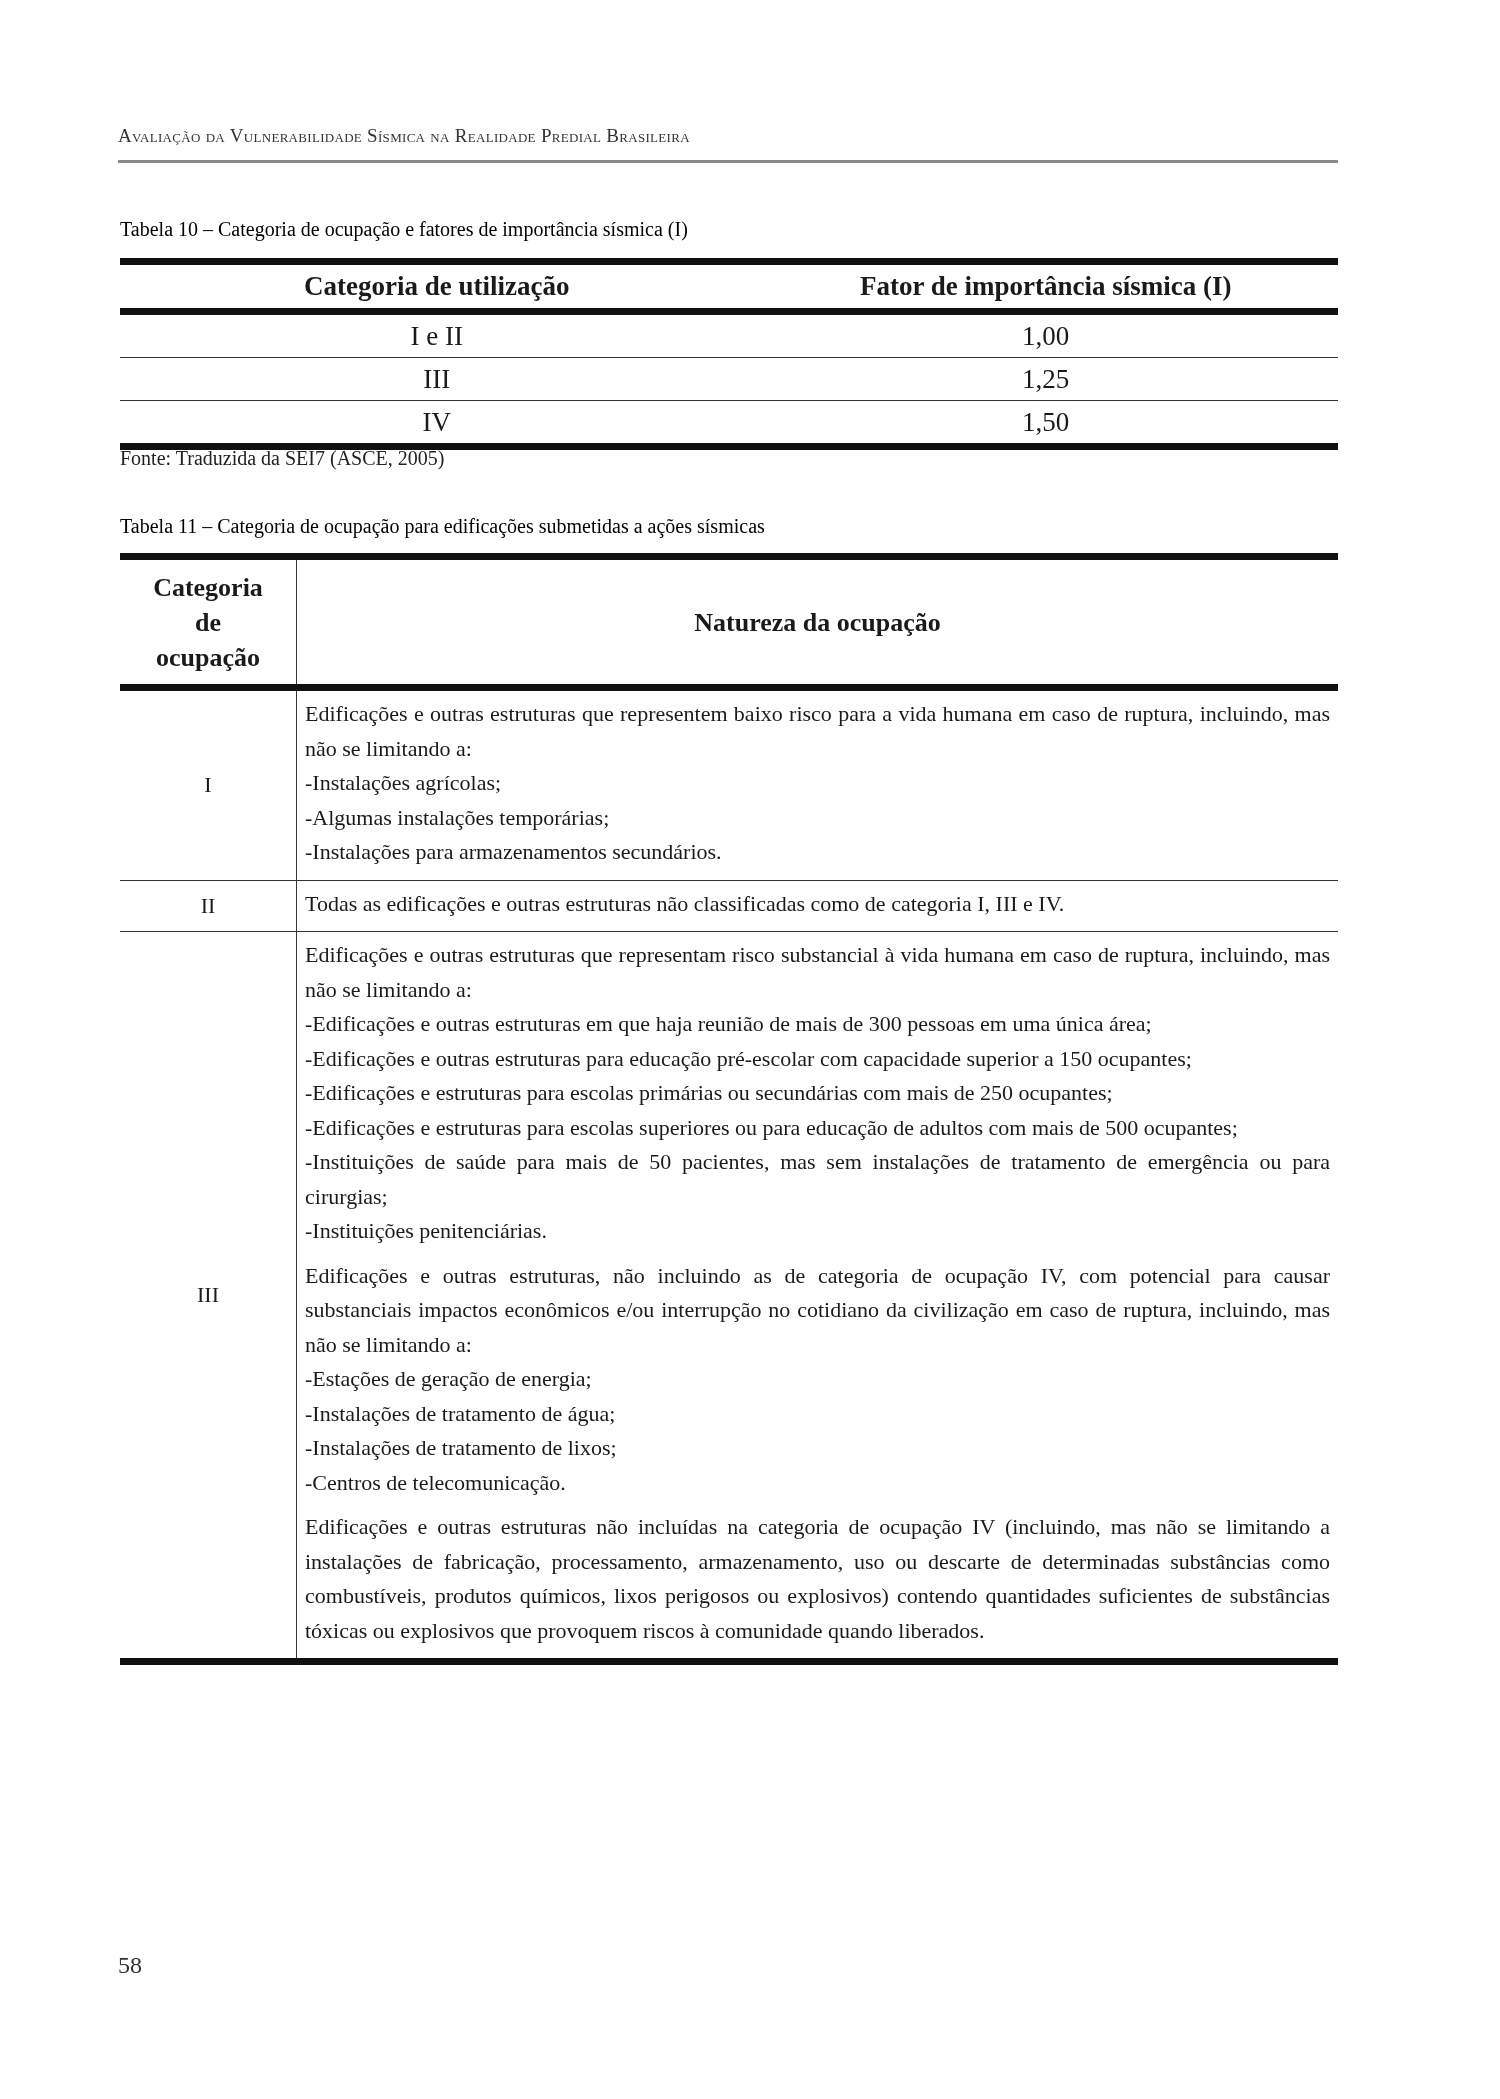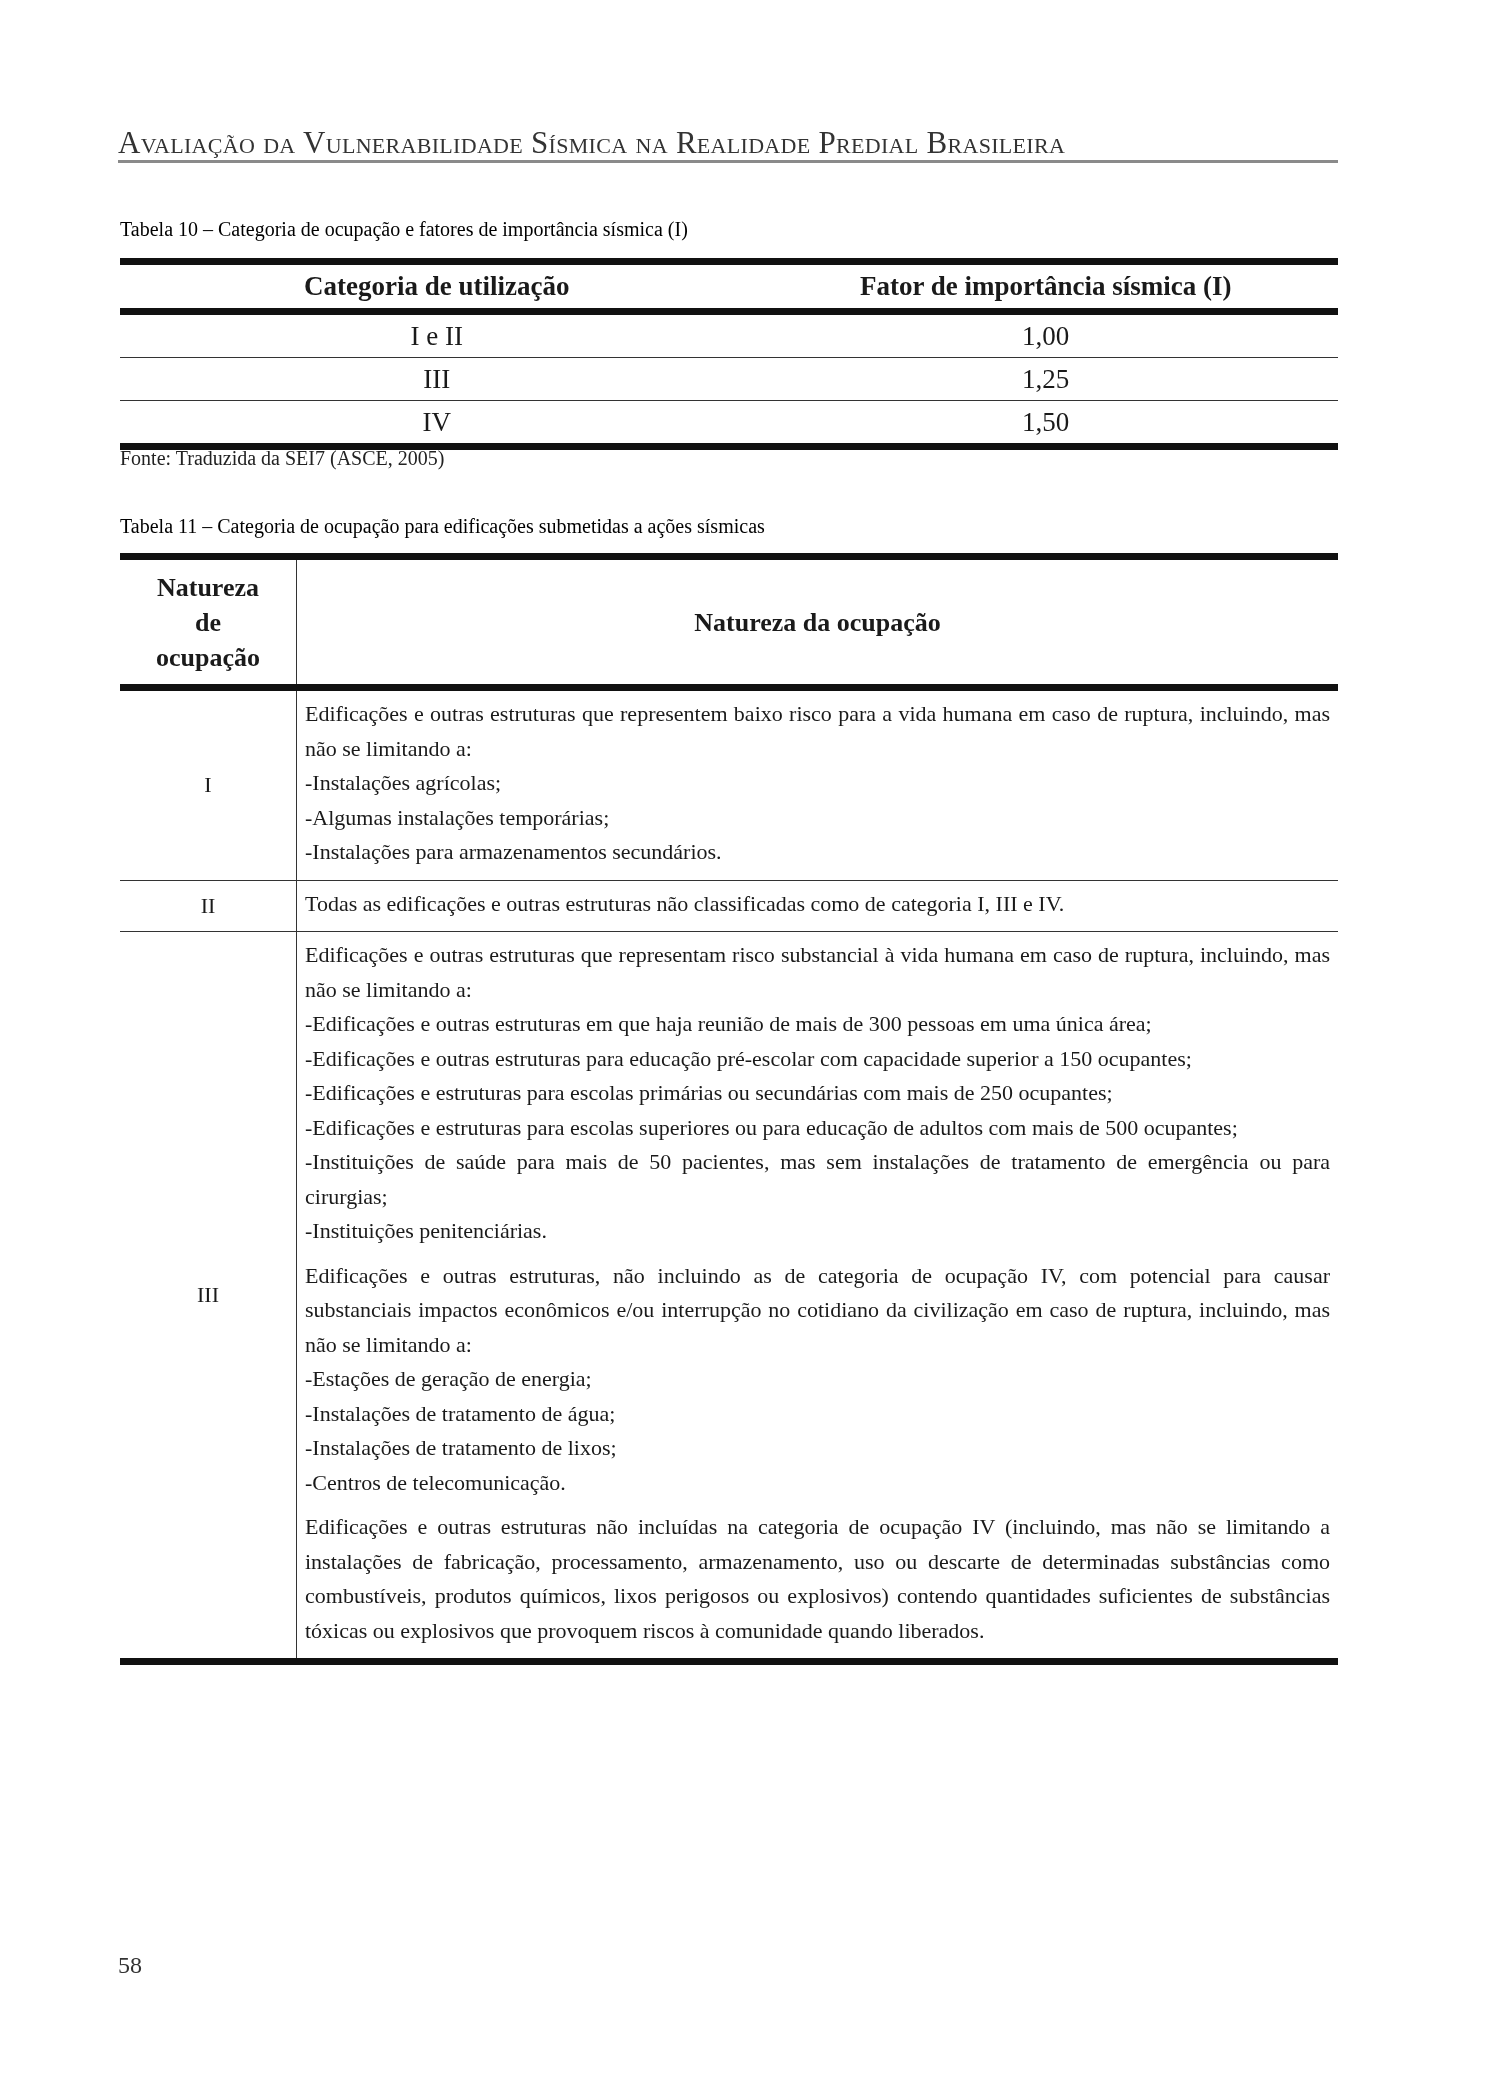--- a/index.html
+++ b/index.html
@@ -1,19 +1,19 @@
 <!DOCTYPE html>
 <html><head>
 <meta charset="utf-8">
 <style>
   html, body { margin: 0; padding: 0; background: #ffffff; }
   body { width: 1500px; height: 2099px; position: relative; overflow: hidden;
          font-family: "Liberation Serif", "DejaVu Serif", serif; color: #1a1a1a; }
   .running-head { position: absolute; left: 118px; top: 125px; width: 1220px;
-         font-variant: small-caps; font-size: 31px; letter-spacing: 0.3px; color: #333; }
+         font-variant: small-caps; font-size: 19px; letter-spacing: 0.3px; color: #333; }
   .head-rule { position: absolute; left: 118px; top: 160px; width: 1220px; height: 3px; background: #8a8a8a; }
   .caption { position: absolute; left: 120px; font-size: 20px; color: #000000; }
   .source { position: absolute; left: 120px; font-size: 20px; color: #222; }
 
   table { border-collapse: collapse; position: absolute; left: 120px; width: 1218px; }
   .t10 { top: 258px; border-top: 7px solid #111; border-bottom: 7px solid #111; }
   .t10 th { font-weight: bold; font-size: 27px; height: 43px; padding: 0; text-align: center; border-bottom: 7px solid #111; }
   .t10 td { font-size: 27px; height: 42px; padding: 0; text-align: center; border-bottom: 1.5px solid #333; }
   .t10 tr:last-child td { border-bottom: none; }
   .t10 .c1 { width: 52%; }
@@ -62,21 +62,21 @@
 </table>
 
 <div class="source" style="top:447px;">Fonte: Traduzida da SEI7 (ASCE, 2005)</div>
 
 <div class="caption" style="top:515px;">Tabela 11 – Categoria de ocupação para edificações submetidas a ações sísmicas</div>
 
 <table class="t11">
   <thead>
     <tr>
       <th class="c1">
-        <span class="line">Natureza</span>
+        <span class="line">Categoria</span>
         <span class="line">de</span>
         <span class="line">ocupação</span>
       </th>
       <th>Natureza da ocupação</th>
     </tr>
   </thead>
   <tbody id="t11-body">
       <tr>
         <td class="c1">I</td>
         <td class="c2">

